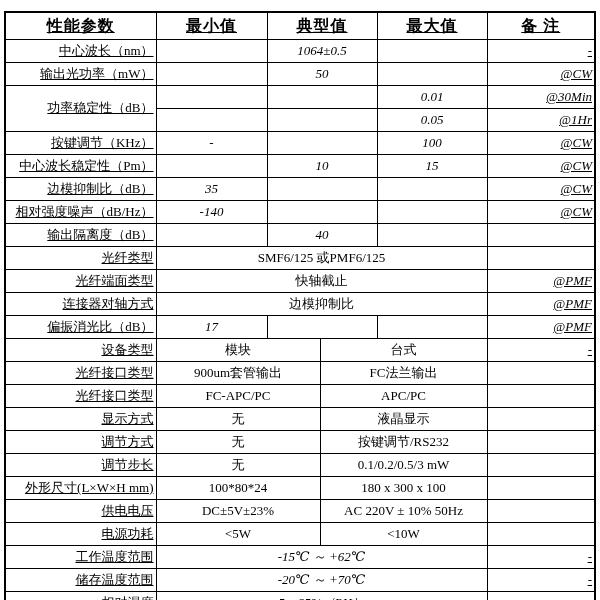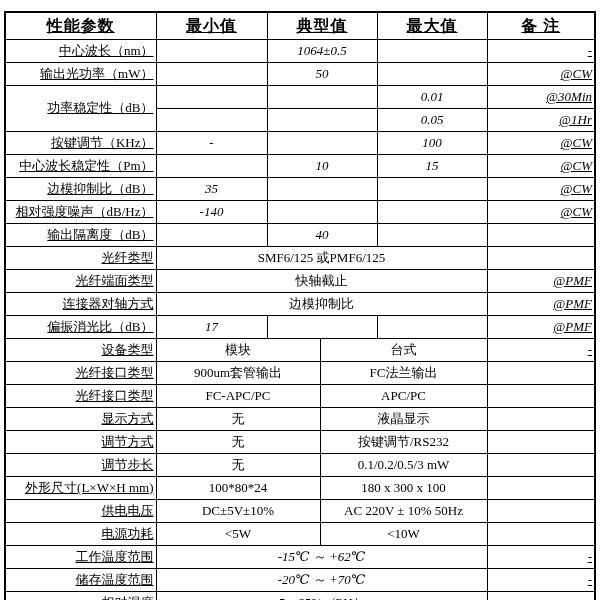--- a/index.html
+++ b/index.html
@@ -185,21 +185,21 @@
           <td class="ac"></td>
         </tr>
         <tr>
           <td class="al">外形尺寸(L×W×H mm)</td>
           <td colspan="2" class="ac">100*80*24</td>
           <td colspan="2" class="ac">180 x 300 x 100</td>
           <td class="ac"></td>
         </tr>
         <tr>
           <td class="al">供电电压</td>
-          <td colspan="2" class="ac">DC±5V±10%</td>
+          <td colspan="2" class="ac">DC±5V±23%</td>
           <td colspan="2" class="ac">AC 220V ± 10% 50Hz</td>
           <td class="ac"></td>
         </tr>
         <tr>
           <td class="al">电源功耗</td>
           <td colspan="2" class="ac">&lt;5W</td>
           <td colspan="2" class="ac">&lt;10W</td>
           <td class="ac"></td>
         </tr>
         <tr>

